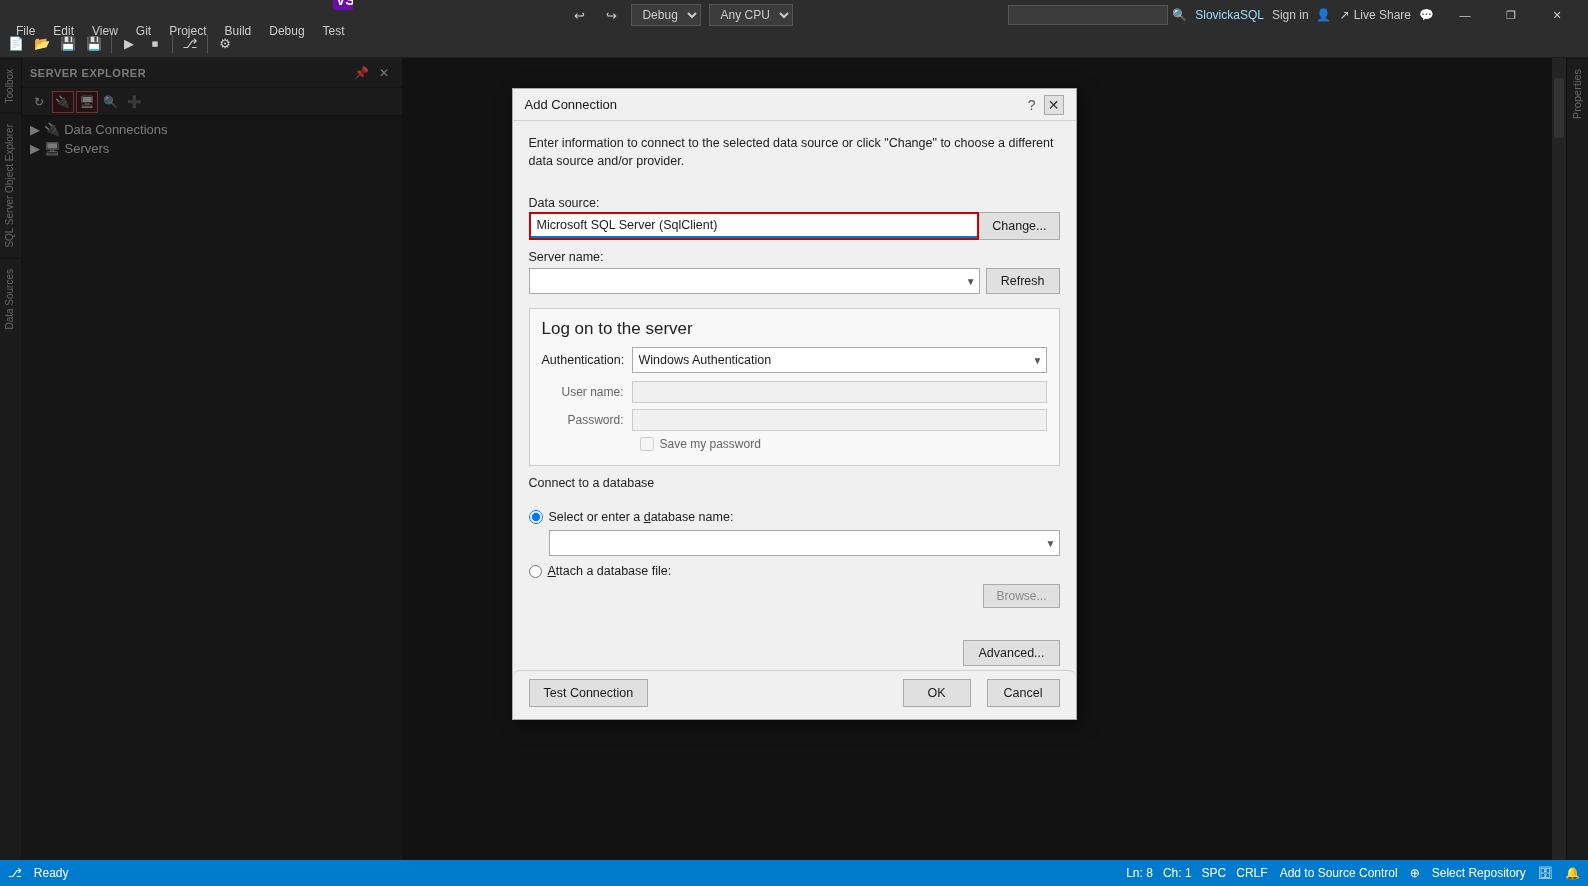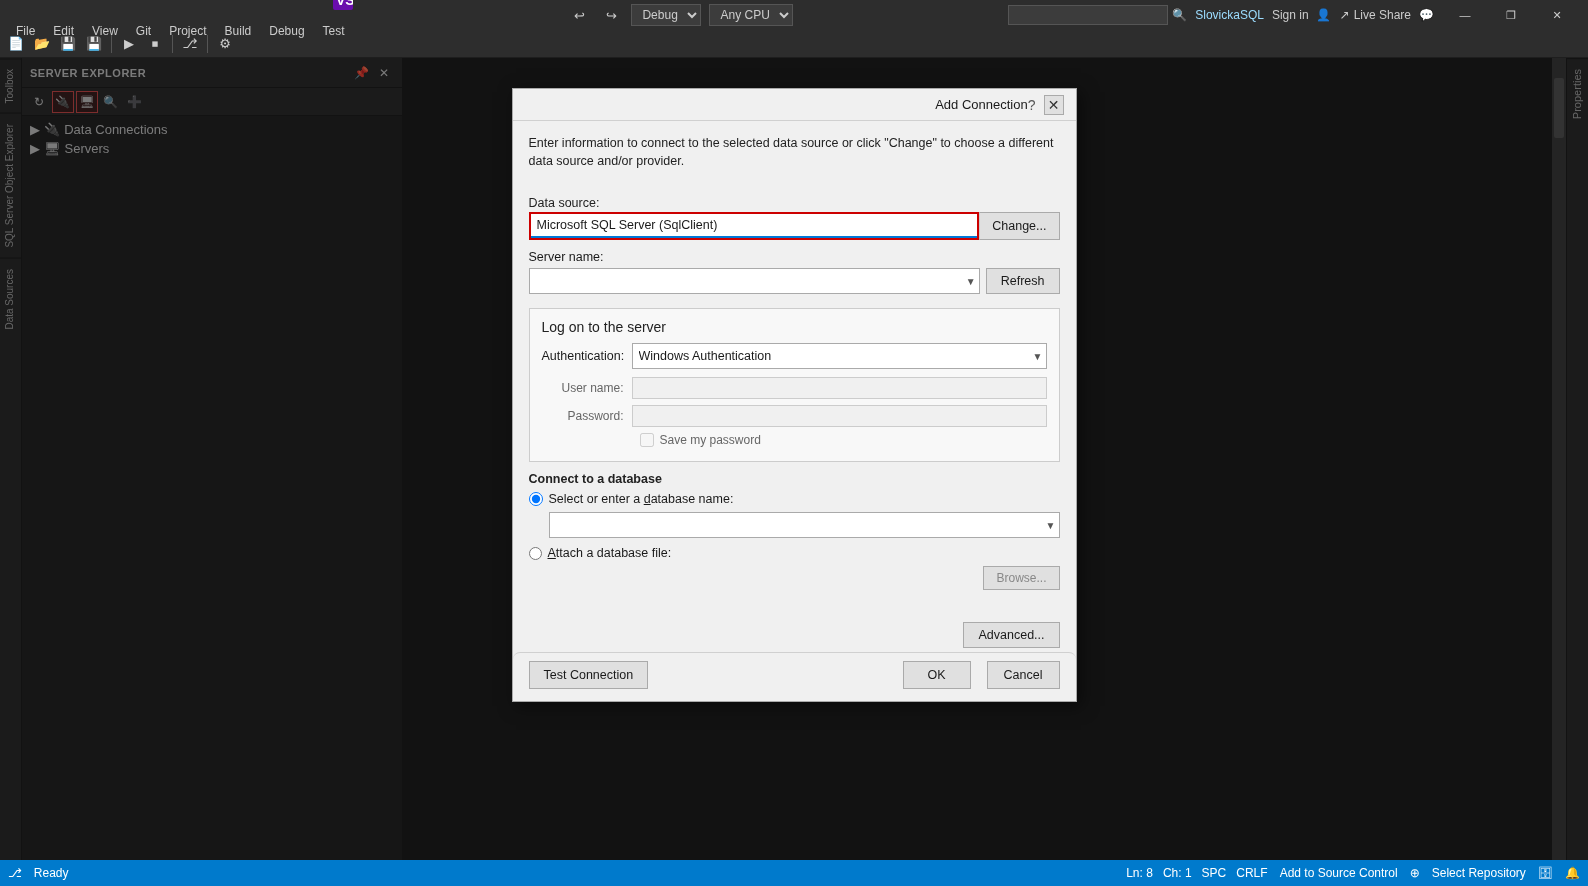--- a/index.html
+++ b/index.html
@@ -261,21 +261,21 @@
       border: 1px solid #aaa;
       box-shadow: 4px 4px 16px rgba(0,0,0,0.5);
       display: flex;
       flex-direction: column;
     }
     .dialog-titlebar {
       height: 32px;
       background: #f0f0f0;
       display: flex;
       align-items: center;
-      justify-content: flex-end;
+      justify-content: space-between;
       padding: 0 12px;
       border-bottom: 1px solid #d0d0d0;
     }
     .dialog-title {
       font-size: 13px;
       font-weight: 400;
       color: #1a1a1a;
     }
     .dialog-titlebar-right {
       display: flex;
@@ -406,21 +406,21 @@
     }
 
     
     .section-box {
       border: 1px solid #ccc;
       background: #f8f8f8;
       padding: 10px 12px;
       margin-bottom: 10px;
     }
     .section-label {
-      font-size: 14px;
+      font-size: 17px;
       font-weight: 400;
       color: #222;
       margin-bottom: 8px;
     }
 
     .field-row {
       display: flex;
       align-items: center;
       margin-bottom: 6px;
     }
@@ -488,22 +488,22 @@
       color: #666;
     }
 
     
     .db-section {
       margin-bottom: 10px;
     }
     .db-section-label {
       font-size: 12.5px;
       color: #222;
-      margin-bottom: 6px;
-      font-weight: 700;
+      margin-bottom: 20px;
+      font-weight: 400;
     }
 
     .radio-row {
       display: flex;
       align-items: center;
       gap: 6px;
       margin-bottom: 6px;
     }
     .radio-row input[type="radio"] {
       width: 14px;

